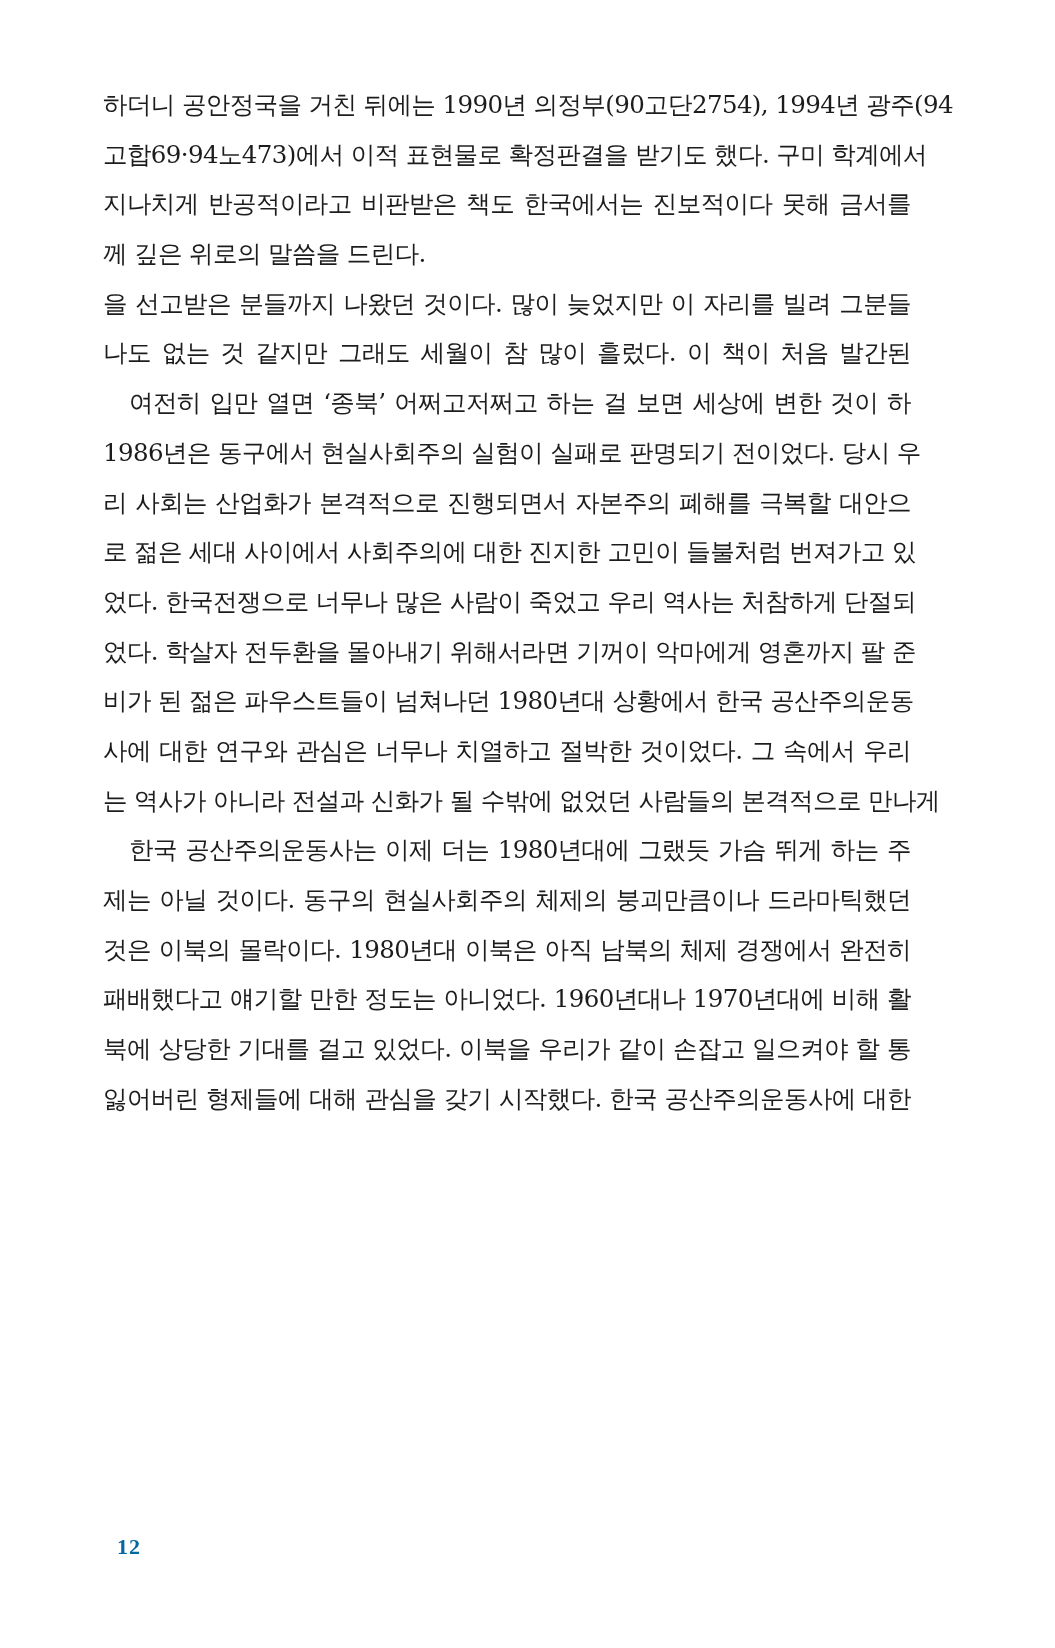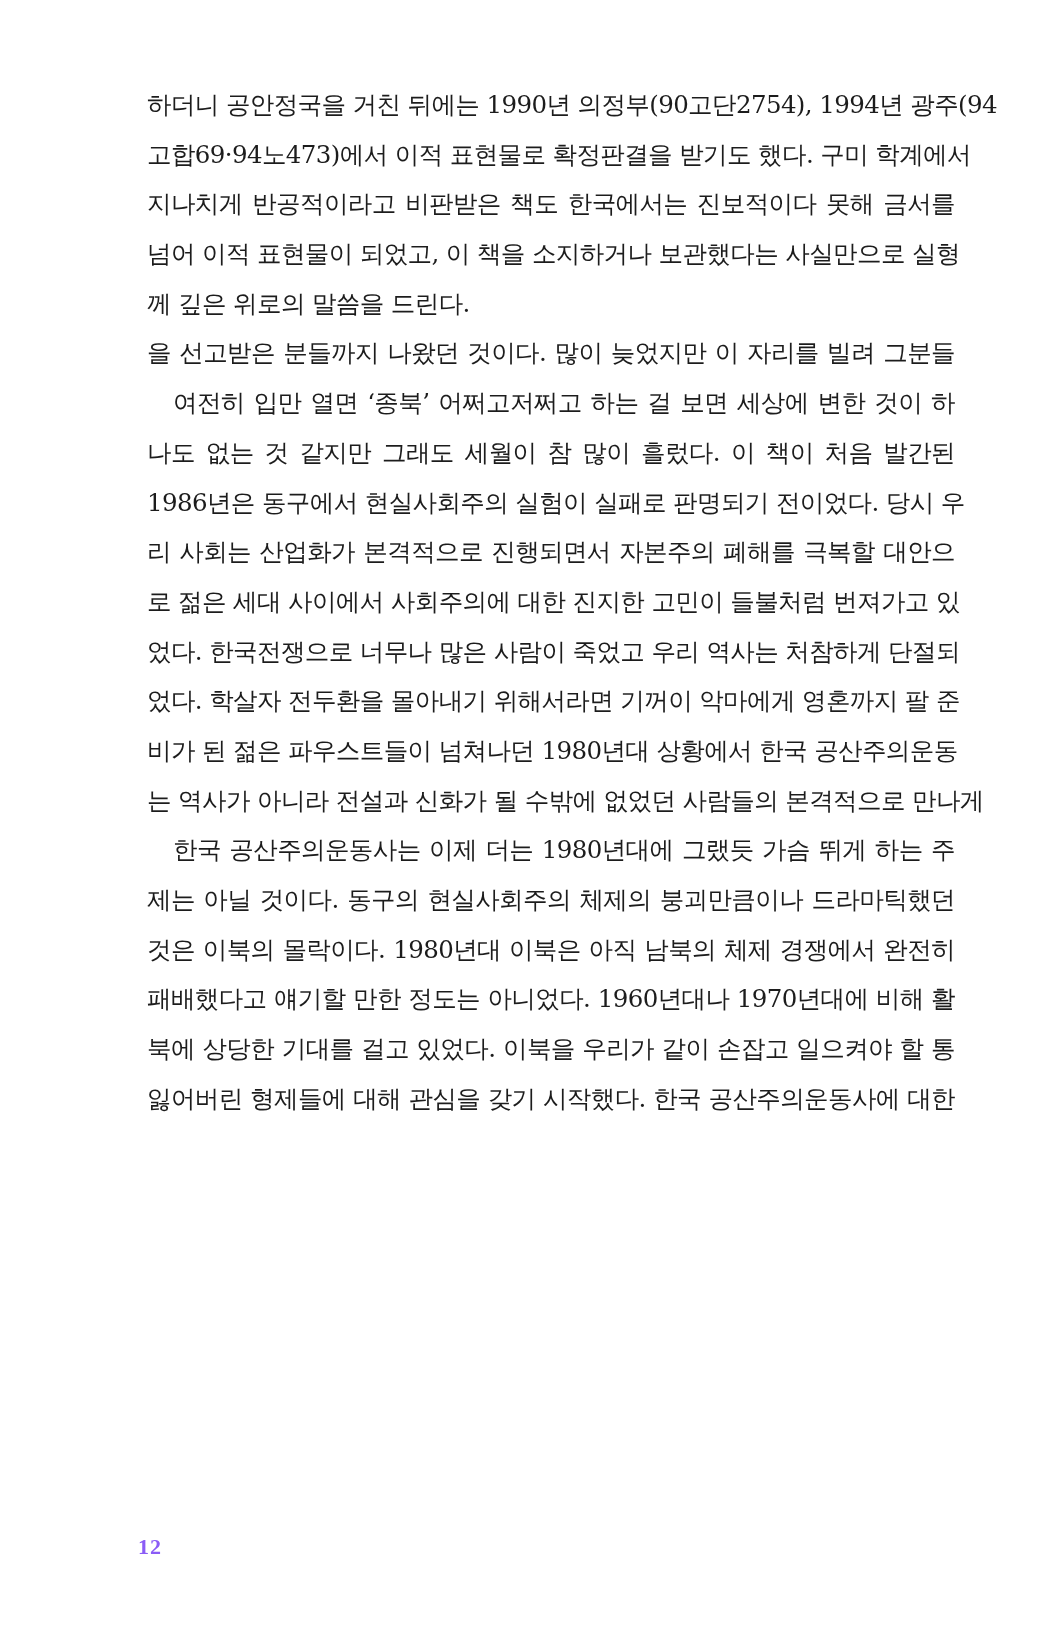--- a/index.html
+++ b/index.html
@@ -13,21 +13,20 @@
       position: relative;
       overflow: hidden;
       font-family: "DejaVu Serif", "Liberation Serif", serif;
       color: #1c1c1c;
     }
     .page-body {
       position: absolute;
       left: 103px;
       top: 80px;
       width: 808px;
-      margin-left: 44px;
     }
     .line {
       height: 49.7px;
       line-height: 49.7px;
       font-size: 24.5px;
       white-space: nowrap;
       text-align: justify;
       text-align-last: justify;
       letter-spacing: -0.6px;
     }
@@ -38,47 +37,46 @@
       padding-left: 26px;
     }
     .page-number {
       position: absolute;
       left: 117px;
       top: 1534px;
       font-size: 22px;
       font-weight: bold;
       letter-spacing: 1px;
       font-family: "Liberation Serif", "DejaVu Serif", serif;
-      color: #8b5cf6;
-      margin-left: 21px;
+      color: #0369a1;
     }
   </style>
 </head>
 <body>
 
 <div class="page-body">
 
   <div>
     <div class="line">하더니 공안정국을 거친 뒤에는 1990년 의정부(90고단2754), 1994년 광주(94</div>
     <div class="line">고합69·94노473)에서 이적 표현물로 확정판결을 받기도 했다. 구미 학계에서</div>
     <div class="line">지나치게 반공적이라고 비판받은 책도 한국에서는 진보적이다 못해 금서를</div>
-    <div class="line">넘어 이적 표현물이 되었고, 이 책을 소지하거나 보관했다는 사실만으로 실형</div>
     <div class="line last">께 깊은 위로의 말씀을 드린다.</div>
     <div class="line">을 선고받은 분들까지 나왔던 것이다. 많이 늦었지만 이 자리를 빌려 그분들</div>
   </div>
 
   <div>
+    <div class="line">나도 없는 것 같지만 그래도 세월이 참 많이 흘렀다. 이 책이 처음 발간된</div>
     <div class="line indent">여전히 입만 열면 ‘종북’ 어쩌고저쩌고 하는 걸 보면 세상에 변한 것이 하</div>
-    <div class="line">나도 없는 것 같지만 그래도 세월이 참 많이 흘렀다. 이 책이 처음 발간된</div>
     <div class="line">1986년은 동구에서 현실사회주의 실험이 실패로 판명되기 전이었다. 당시 우</div>
     <div class="line">리 사회는 산업화가 본격적으로 진행되면서 자본주의 폐해를 극복할 대안으</div>
     <div class="line">로 젊은 세대 사이에서 사회주의에 대한 진지한 고민이 들불처럼 번져가고 있</div>
     <div class="line">었다. 한국전쟁으로 너무나 많은 사람이 죽었고 우리 역사는 처참하게 단절되</div>
     <div class="line">었다. 학살자 전두환을 몰아내기 위해서라면 기꺼이 악마에게 영혼까지 팔 준</div>
     <div class="line">비가 된 젊은 파우스트들이 넘쳐나던 1980년대 상황에서 한국 공산주의운동</div>
+    <div class="line">사에 대한 연구와 관심은 너무나 치열하고 절박한 것이었다. 그 속에서 우리</div>
     <div class="line">는 역사가 아니라 전설과 신화가 될 수밖에 없었던 사람들의 본격적으로 만나게</div>
   </div>
 
   <div>
     <div class="line indent">한국 공산주의운동사는 이제 더는 1980년대에 그랬듯 가슴 뛰게 하는 주</div>
     <div class="line">제는 아닐 것이다. 동구의 현실사회주의 체제의 붕괴만큼이나 드라마틱했던</div>
     <div class="line">것은 이북의 몰락이다. 1980년대 이북은 아직 남북의 체제 경쟁에서 완전히</div>
     <div class="line">패배했다고 얘기할 만한 정도는 아니었다. 1960년대나 1970년대에 비해 활</div>
     <div class="line">북에 상당한 기대를 걸고 있었다. 이북을 우리가 같이 손잡고 일으켜야 할 통</div>
     <div class="line">잃어버린 형제들에 대해 관심을 갖기 시작했다. 한국 공산주의운동사에 대한</div>

